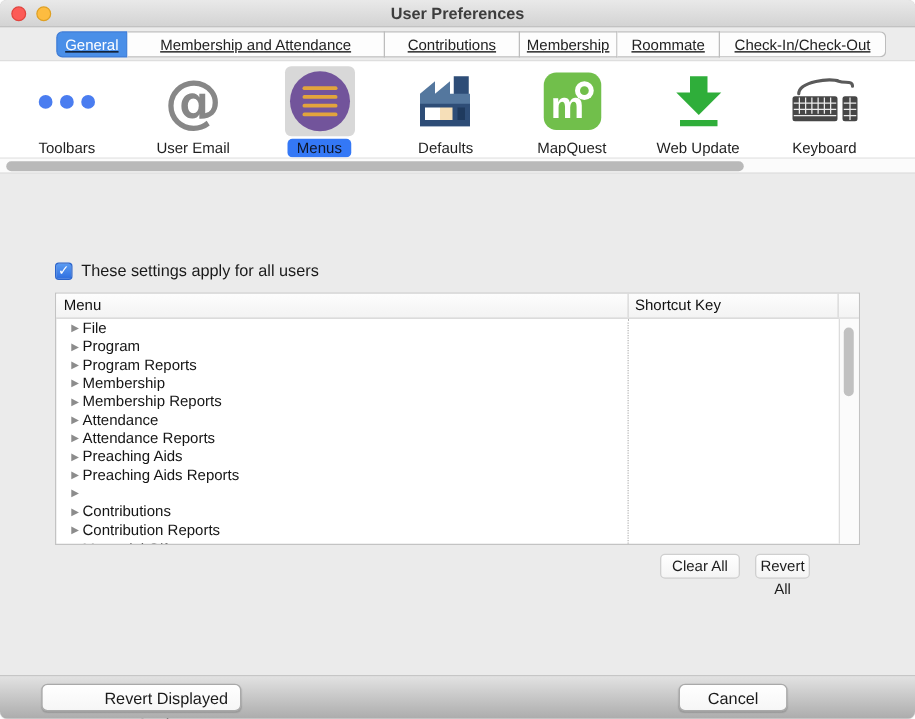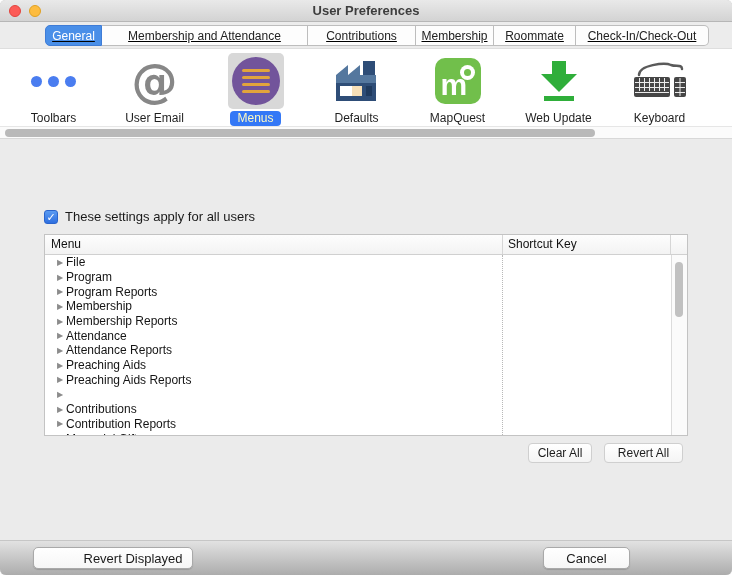--- a/index.html
+++ b/index.html
@@ -38,21 +38,21 @@
   
   .iconstrip {
     position:absolute; top:48px; left:0; width:732px; height:78px;
     background:#ffffff; border-top:1px solid #dedede; display:flex; padding-left:3px;
   }
   .tb-item { width:101px; height:100%; display:flex; flex-direction:column; align-items:center; cursor:default; }
   .tb-iconbox { height:60px; display:flex; align-items:center; justify-content:center; margin-top:2px; }
   .tb-iconwrap { width:56px; height:56px; display:flex; align-items:center; justify-content:center; border-radius:5px; }
   .tb-iconwrap.sel { background:#d8d8d8; }
   .tb-label { font-size:12px; color:#1f1f1f; line-height:15px; padding:0 7px; border-radius:4px; }
-  .tb-label.sel { background:#3478f6; color:#fef9c3; }
+  .tb-label.sel { background:#3478f6; color:#0f172a; }
   
   .dots { display:flex; gap:6px; }
   .dots i { width:11px; height:11px; border-radius:50%; background:#4a7df0; }
   
   .at { font-size:46px; font-weight:bold; color:#878787; line-height:46px; font-family:"DejaVu Sans",sans-serif; }
   
   .menucircle { width:48px; height:48px; border-radius:50%; background:#72549b; display:flex; flex-direction:column; align-items:center; justify-content:center; gap:4px; }
   .menucircle i { width:28px; height:3px; background:#e2a43c; border-radius:2px; }
   
   .mq { position:relative; width:46px; height:46px; border-radius:10px; background:#71bf4b; }
@@ -93,21 +93,21 @@
   .vdot { position:absolute; left:457px; top:20px; bottom:0; width:0; border-left:1px dotted #b8b8b8; }
   .vscroll { position:absolute; right:0; top:20px; bottom:0; width:16px; background:#fbfbfb; border-left:1px solid #dcdcdc; }
   .vthumb { position:absolute; top:7px; left:3px; width:8px; height:55px; border-radius:4px; background:#c1c1c1; }
   
   .smallbtn {
     position:absolute; top:304px; height:20px; font-size:12px; color:#1d1d1d;
     background:linear-gradient(#ffffff,#f4f4f4); border:1px solid #cfcfcf; border-radius:4px;
     text-align:center; line-height:18px; cursor:default;
   }
   .btn-clear  { left:528px; width:64px; }
-  .btn-revert { left:604px; width:79px; }
+  .btn-revert { left:604px; width:44px; }
   
   .bottombar {
     position:absolute; top:540px; left:0; width:732px; height:35px;
     background:linear-gradient(#e2e2e2,#acacac); border-top:1px solid #c6c6c6;
   }
   .bbtn {
     position:absolute; top:6px; height:22px; border-radius:5px; font-size:13px;
     text-align:center; line-height:21px; cursor:default;
     background:linear-gradient(#ffffff,#f6f6f6); border:1px solid #a9a9a9; color:#1b1b1b;
     box-shadow:0 1px 1px rgba(0,0,0,.15);

